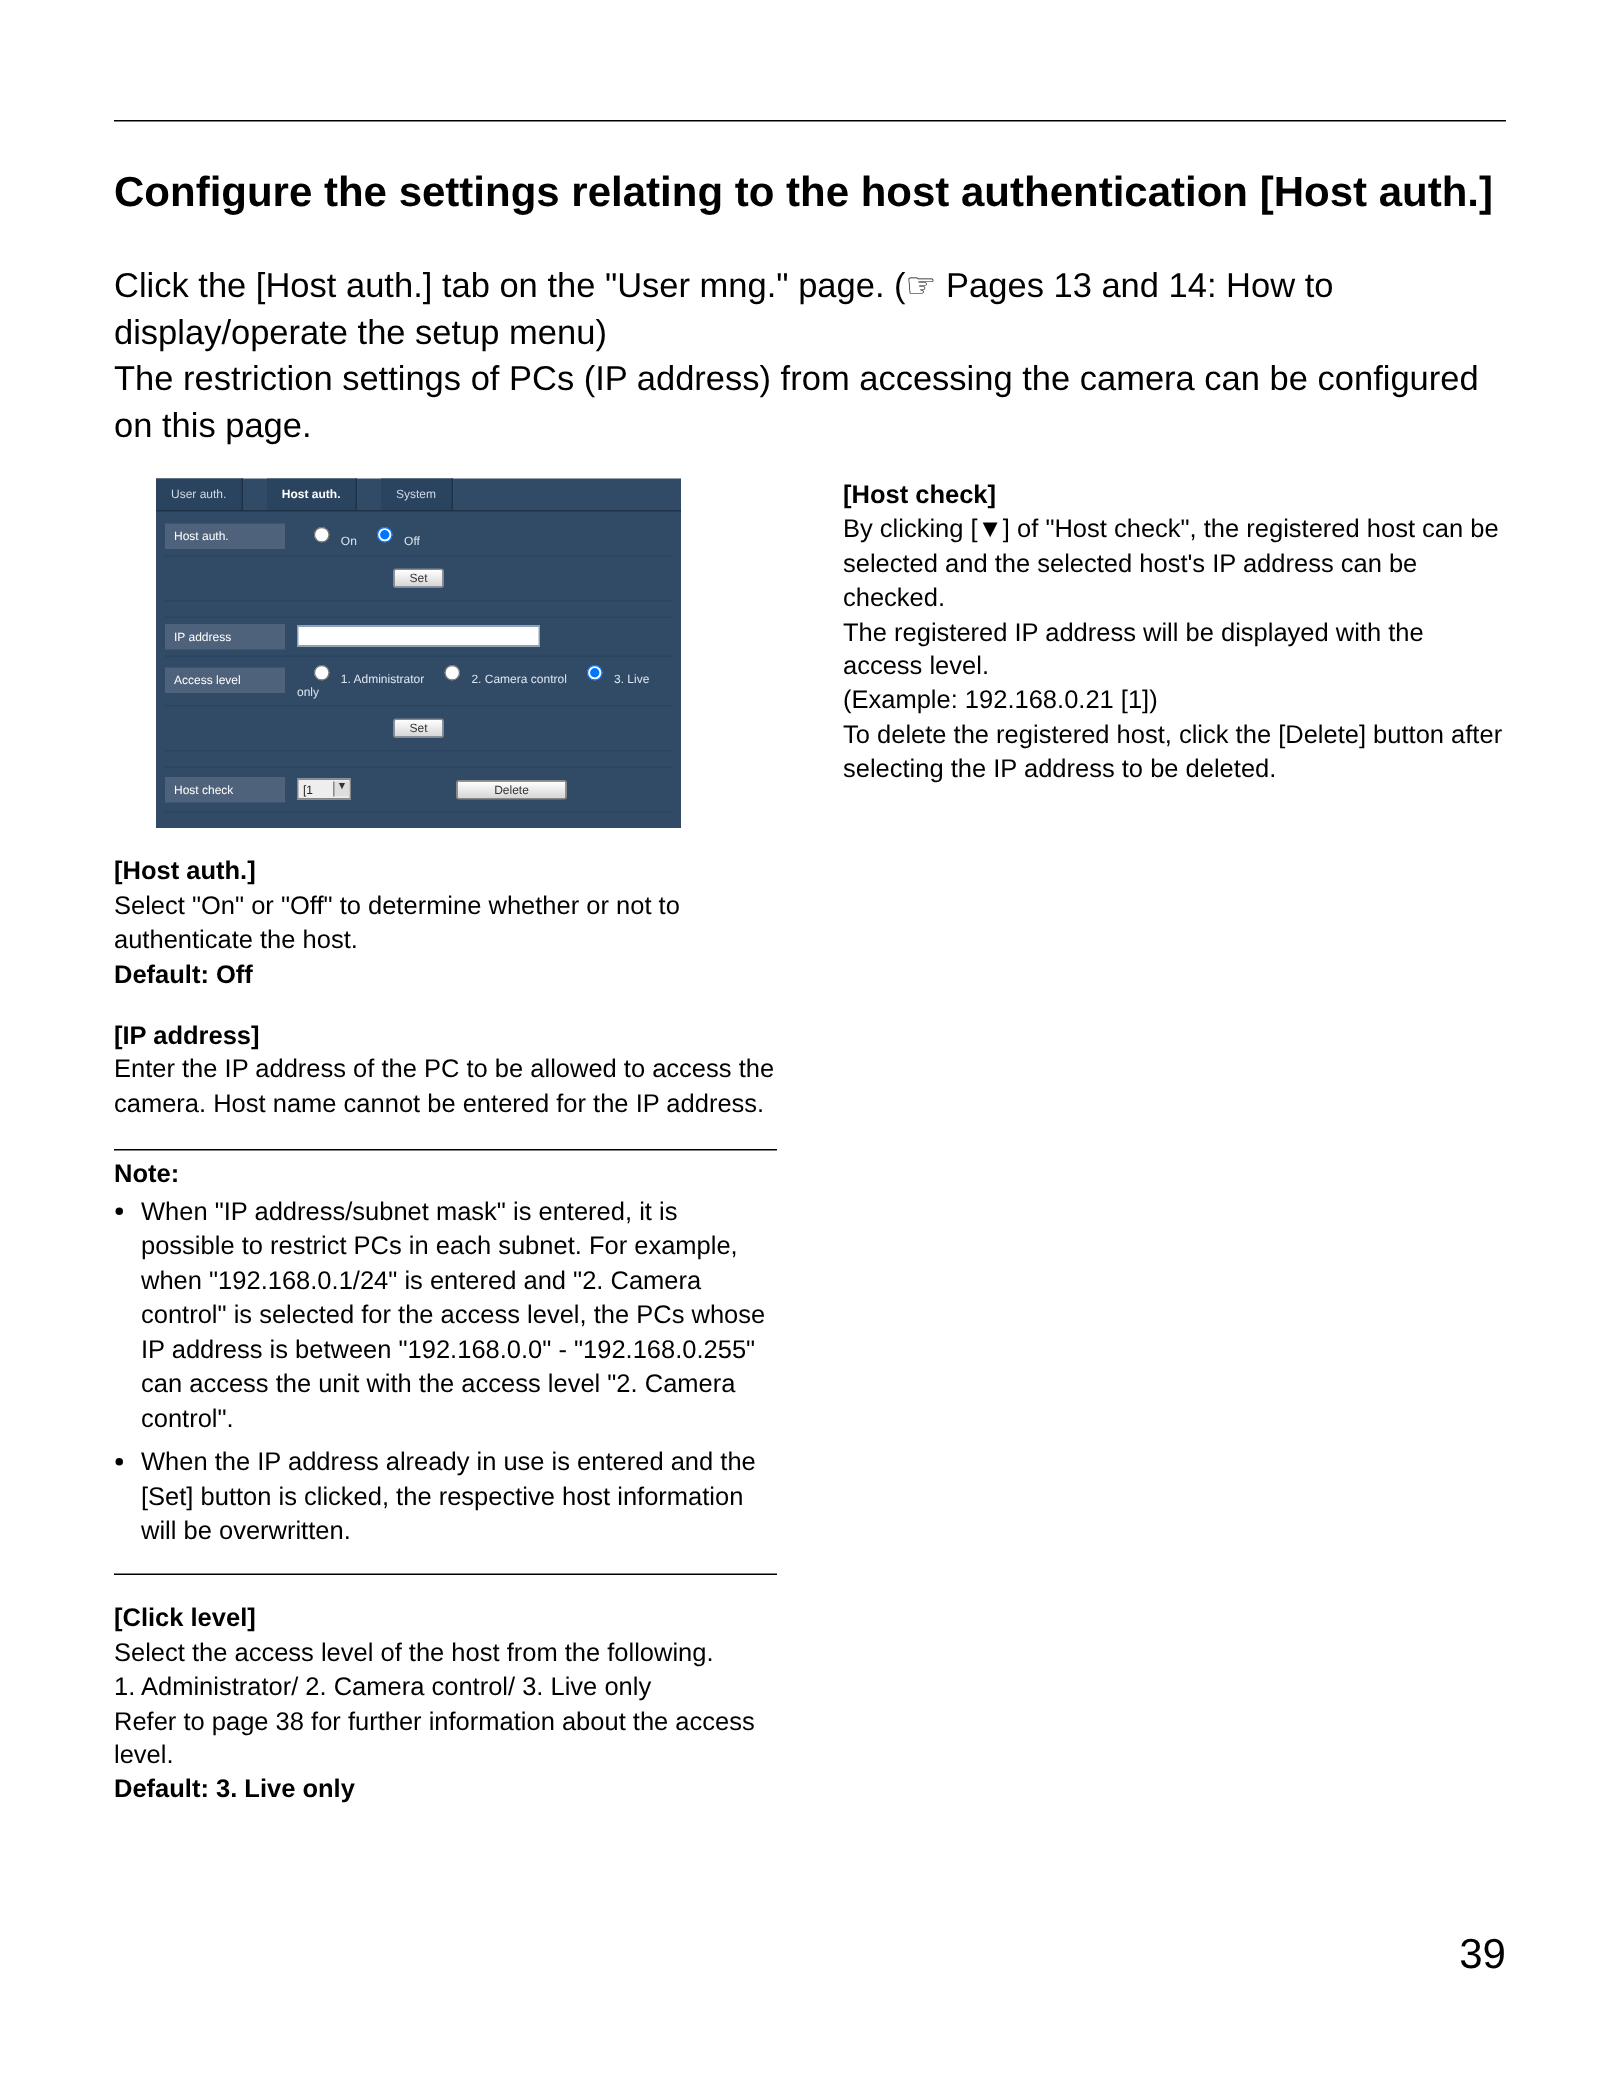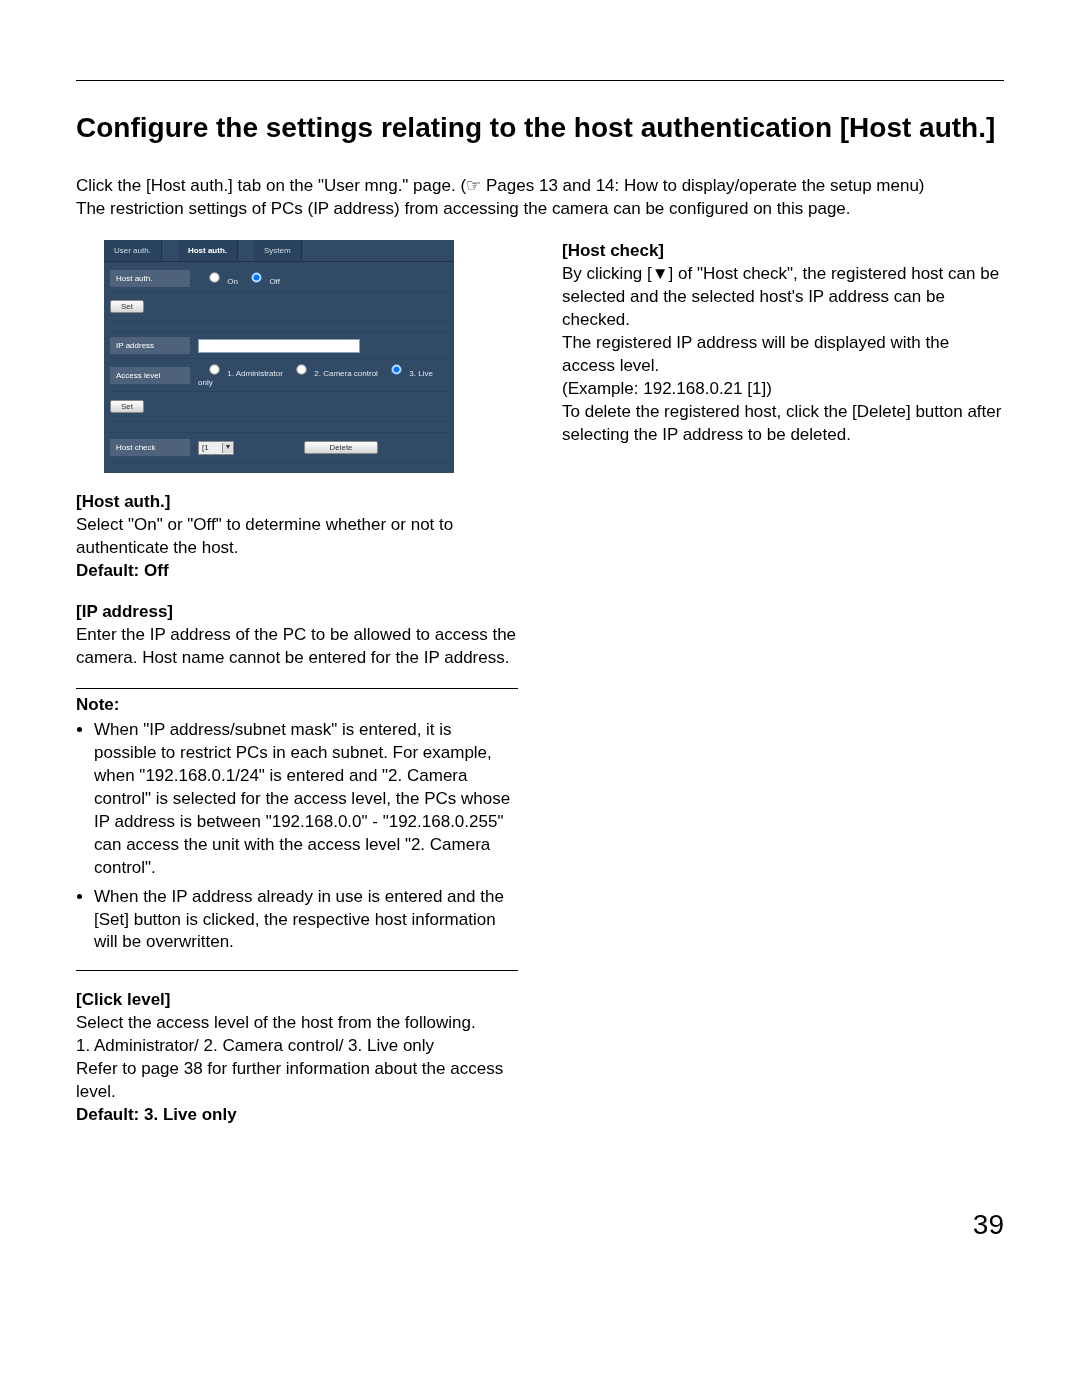--- a/index.html
+++ b/index.html
@@ -19,21 +19,21 @@
     border-top: 1px solid #000;
     margin-bottom: 30px;
   }
   h1.title {
     font-size: 28px;
     font-weight: bold;
     margin: 0 0 30px 0;
     line-height: 1.2;
   }
   p.intro {
-    font-size: 17px;
+    font-size: 23px;
     margin: 0 0 20px 0;
     line-height: 1.35;
   }
   .cols {
     display: flex;
     gap: 44px;
     align-items: flex-start;
   }
   .col { flex: 1 1 50%; }
 
@@ -90,21 +90,21 @@
     display: inline-block;
     background: linear-gradient(#fff,#d6d6d6);
     border: 1px solid #888;
     border-radius: 2px;
     color: #333;
     font-size: 8px;
     padding: 1px 10px;
     margin: 4px auto;
   }
   .ui-btn.delete { padding: 1px 24px; }
-  .ui-center { text-align: left; flex: 1; }
+  .ui-center { text-align: center; flex: 1; }
   .ui-drop {
     display: inline-flex;
     align-items: center;
     background: #eee;
     border: 1px solid #888;
     height: 12px;
   }
   .ui-drop-val { width: 20px; font-size: 8px; padding-left: 3px; color:#222; }
   .ui-drop-arrow {
     width: 10px;

